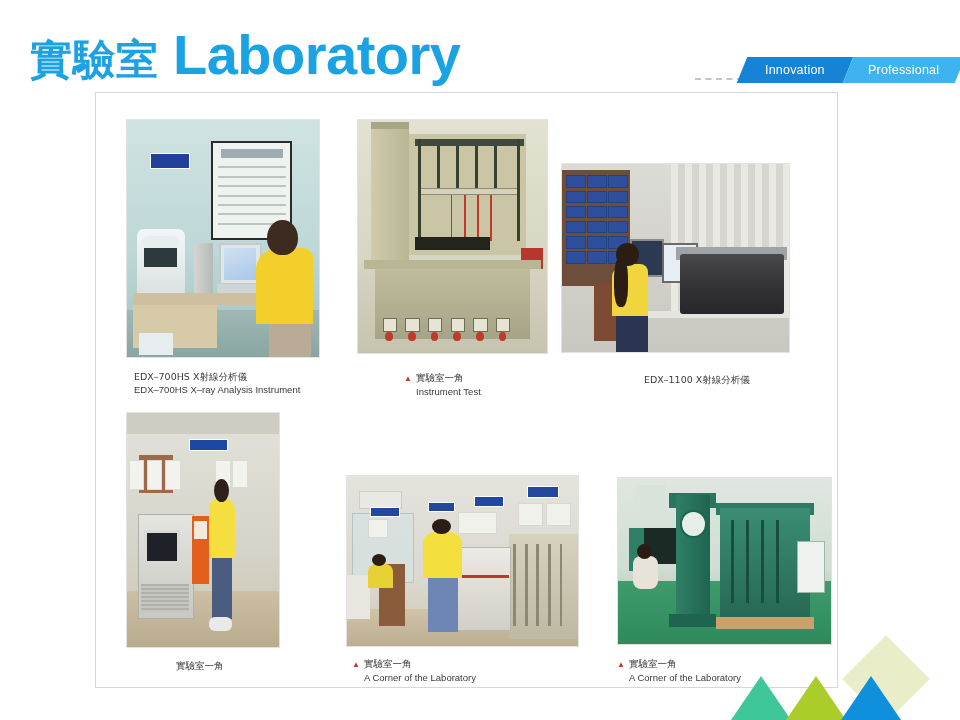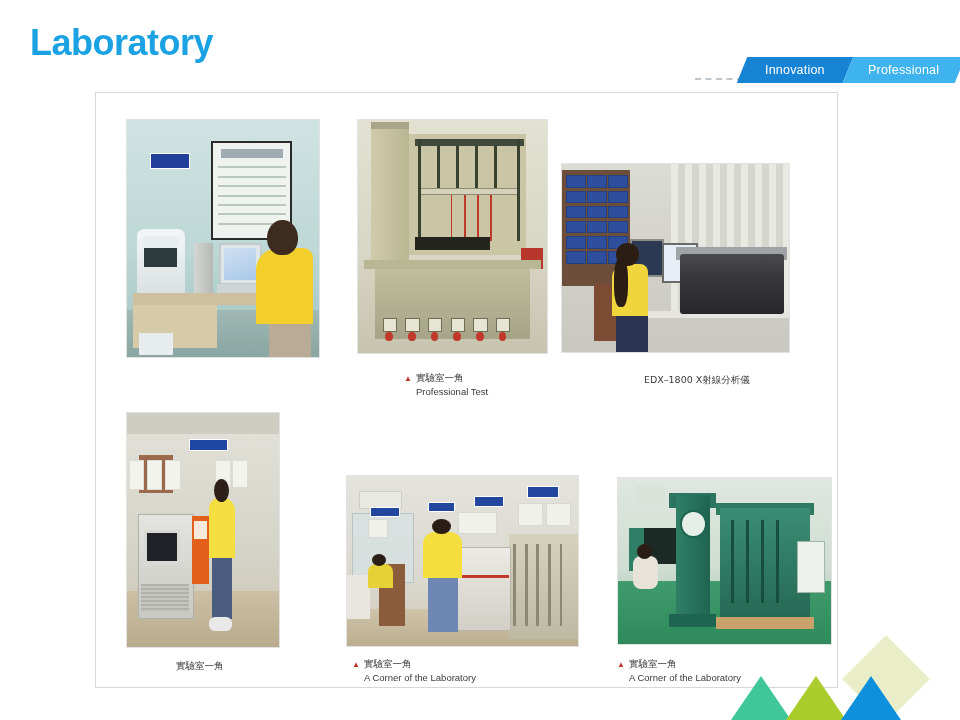--- a/index.html
+++ b/index.html
@@ -17,21 +17,21 @@
     position:absolute;left:30px;top:22px;
     display:flex;align-items:baseline;gap:14px;
     white-space:nowrap;
   }
   .title-cn{
     font-size:42px;font-weight:bold;color:#1ba2e2;
     letter-spacing:1px;
     font-family:"DejaVu Sans","Liberation Sans",sans-serif;
   }
   .title-en{
-    font-size:36px;font-weight:bold;color:#1ba2e2;
+    font-size:56px;font-weight:bold;color:#1ba2e2;
     letter-spacing:-0.5px;
   }
 
   
   .ribbon{
     position:absolute;right:0px;top:57px;
     display:flex;align-items:center;height:26px;
   }
   .ribbon-dash{
     width:48px;height:0;border-top:2px dashed #bfc6cb;
@@ -184,20 +184,21 @@
   .p6-p-head{position:absolute;left:9%;top:40%;width:7%;height:9%;background:#2a1d15;border-radius:50%;}
   .p6-p-body{position:absolute;left:7%;top:47%;width:12%;height:20%;background:#e7e3d8;border-radius:8px;}
   .p6-pipe{position:absolute;left:8%;top:4%;width:14%;height:12%;background:#d9e3da;}
 </style>
 </head>
 <body>
 
 <div class="slide">
 
   <div class="title-wrap">
+    <div class="title-cn">實驗室</div>
     <div class="title-en">Laboratory</div>
   </div>
 
   <div class="ribbon">
     <div class="ribbon-dash"></div>
     <div class="ribbon-seg seg-a">
       <span>Innovation</span>
     </div>
     <div class="ribbon-seg seg-b">
       <span>Professional</span>
@@ -229,20 +230,24 @@
       <div class="p1-mon">
           <div class="p1-mon-scr"></div>
         </div>
       <div class="p1-kb"></div>
       <div class="p1-desk"></div>
       <div class="p1-person-leg"></div>
       <div class="p1-person-body"></div>
       <div class="p1-person-head"></div>
       <div class="p1-box"></div>
     </div>
+  </div>
+  <div class="cap" style="left:134px;top:370px;">
+    <div><span class="cn">EDX–700HS X射線分析儀</span></div>
+    <div><span>EDX–700HS X–ray Analysis Instrument</span></div>
   </div>
 
   <div class="photo" style="left:357px;top:119px;width:191px;height:235px;">
     <div class="scene">
       <div class="p2-bg"></div>
       <div class="p2-panelbg"></div>
       <div class="p2-cabtop"></div>
       <div class="p2-cab"></div>
       <div class="p2-rail" style="top:8%"></div>
       <div class="p2-rail2" style="top:29%"></div>
@@ -269,21 +274,21 @@
       <div class="p2-knob" style="left:14.5%"></div>
       <div class="p2-knob" style="left:26.5%"></div>
       <div class="p2-knob" style="left:38.5%"></div>
       <div class="p2-knob" style="left:50.5%"></div>
       <div class="p2-knob" style="left:62.5%"></div>
       <div class="p2-knob" style="left:74.5%"></div>
     </div>
   </div>
   <div class="cap" style="left:404px;top:371px;">
     <div><span class="tri">▲</span><span class="cn">實驗室一角</span></div>
-    <div style="padding-left:12px;"><span>Professional Test</span></div>
+    <div style="padding-left:12px;"><span>Instrument Test</span></div>
   </div>
 
   <div class="photo" style="left:561px;top:163px;width:229px;height:190px;">
     <div class="scene">
       <div class="p3-bg"></div>
       <div class="p3-curt"></div>
       <div class="p3-shelf">
         <div class="p3-bin" style="left:6%;top:5%;width:26%;height:9%"></div>
         <div class="p3-bin" style="left:37%;top:5%;width:26%;height:9%"></div>
         <div class="p3-bin" style="left:68%;top:5%;width:26%;height:9%"></div>
@@ -309,21 +314,21 @@
       <div class="p3-chair"></div>
       <div class="p3-instr-top"></div>
       <div class="p3-instr"></div>
       <div class="p3-p-leg"></div>
       <div class="p3-p-body"></div>
       <div class="p3-p-hair"></div>
       <div class="p3-p-head"></div>
     </div>
   </div>
   <div class="cap" style="left:644px;top:373px;">
-    <div><span class="cn">EDX–1800 X射線分析儀</span></div>
+    <div><span class="cn">EDX–1100 X射線分析儀</span></div>
   </div>
 
   <div class="photo" style="left:126px;top:412px;width:154px;height:236px;">
     <div class="scene">
       <div class="p4-wall"></div>
       <div class="p4-ceil"></div>
       <div class="p4-floor"></div>
       <div class="p4-wood"></div>
       <div class="p4-paper" style="left:1%;top:20%;width:9%;height:12%"></div>
       <div class="p4-paper" style="left:13%;top:20%;width:9%;height:12%"></div>

